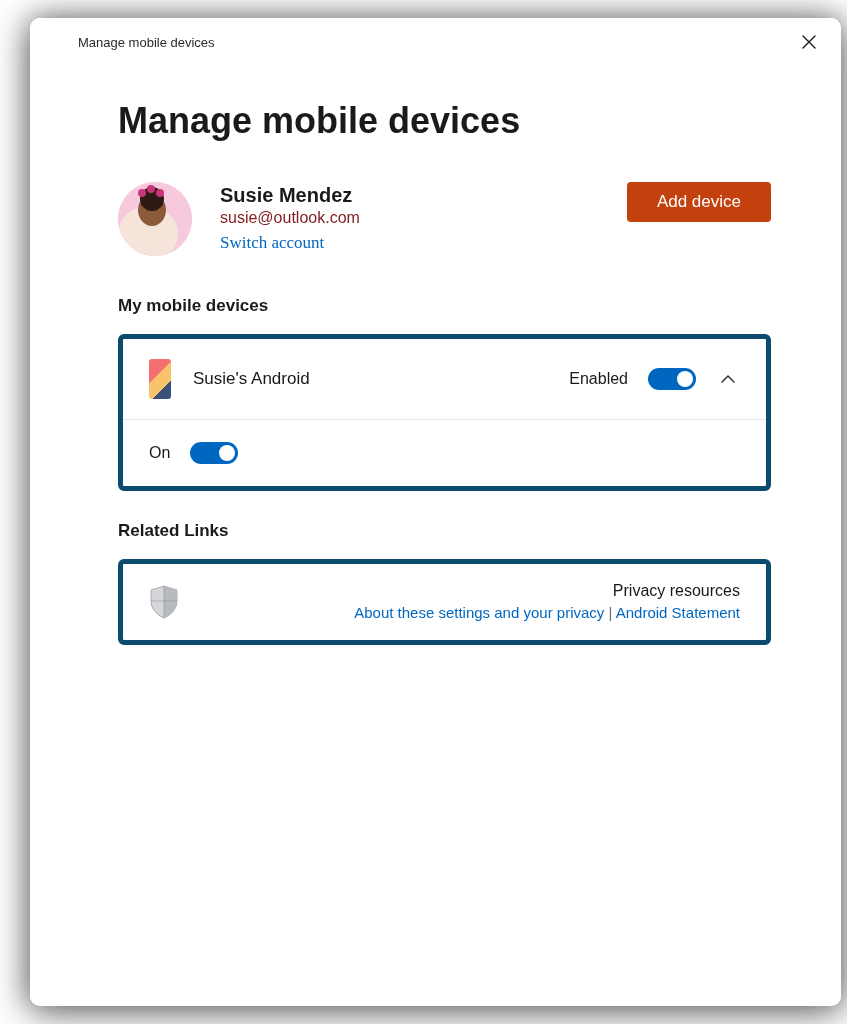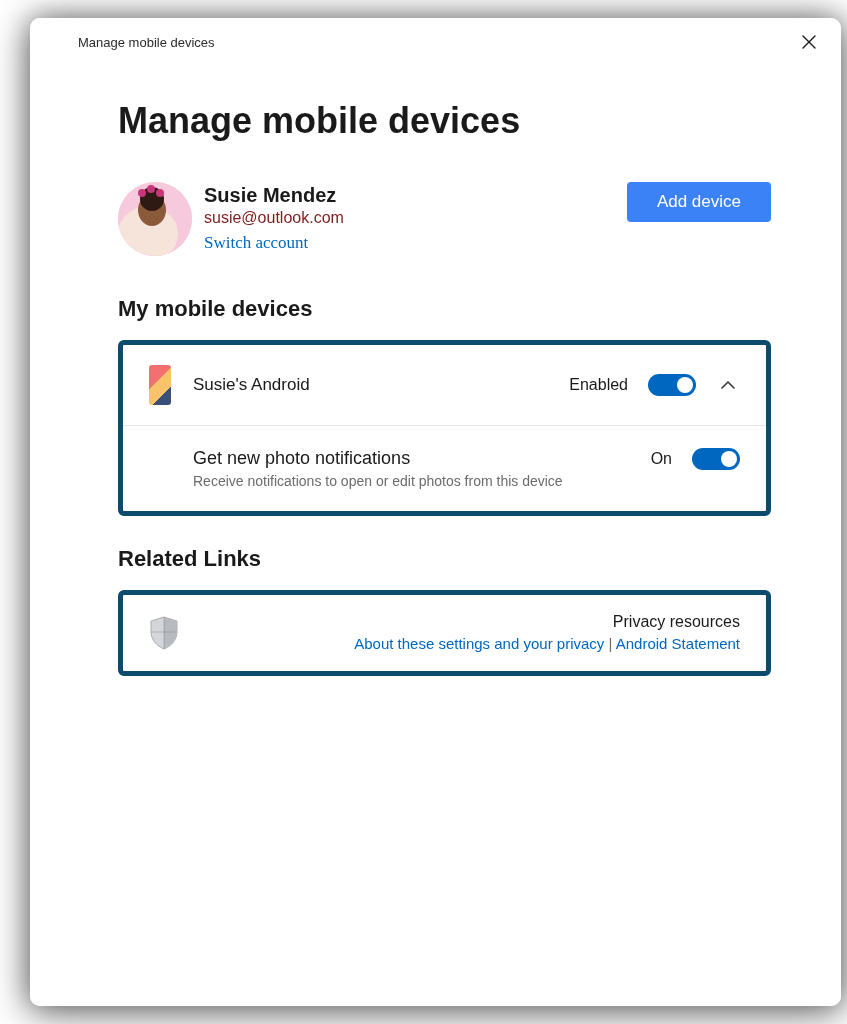--- a/index.html
+++ b/index.html
@@ -58,21 +58,21 @@
   }
   .account-row {
     display: flex;
     align-items: flex-start;
     justify-content: space-between;
     margin-bottom: 40px;
   }
   .account-left {
     display: flex;
     align-items: flex-start;
-    gap: 12px;
+    gap: 28px;
   }
   .avatar {
     width: 74px; height: 74px;
     border-radius: 50%;
     background: radial-gradient(circle at 40% 35%, #5a3a28 0 14%, #f7d5cf 14% 40%, #f6c4d8 40% 100%);
     overflow: hidden;
     position: relative;
   }
   .avatar svg { width:100%; height:100%; }
   .account-info { padding-top: 2px; }
@@ -80,30 +80,30 @@
   .user-email { font-size: 16px; color:#7f1d1d; margin-top: 2px; }
   .switch-link {
     font-size: 17px;
     color: #0067c0;
     margin-top: 6px;
     cursor: pointer;
     display: inline-block;
     font-family: Liberation Serif, serif;
   }
   .add-device-btn {
-    background: #3b82f6;
+    background: #c2410c;
     color: #fff;
     border: none;
     border-radius: 4px;
     font-size: 17px;
     padding: 10px 30px;
     cursor: pointer;
   }
   .section-heading {
-    font-size: 22px;
+    font-size: 17px;
     font-weight: 600;
     color: #1a1a1a;
     margin-bottom: 18px;
   }
   .card {
     border: 5px solid #0c4a6e;
     border-radius: 6px;
     background: #fff;
     margin-bottom: 30px;
   }
@@ -228,24 +228,20 @@
             <div class="toggle"></div>
             <div class="chevron">
               <svg width="16" height="16" viewBox="0 0 16 16">
                   <path d="M2 11 L8 5 L14 11" stroke="#3a3a3a" stroke-width="1.6" fill="none" stroke-linecap="round" stroke-linejoin="round"></path>
                 </svg>
             </div>
           </div>
         </div>
 
         <div class="card-row setting">
-          <div class="setting-indent row-main">
-            <div class="row-title" style="font-size:18px;">Get new photo notifications</div>
-            <div class="row-sub">Receive notifications to open or edit photos from this device</div>
-          </div>
           <div class="row-right">
             <span class="status-label">On</span>
             <div class="toggle"></div>
           </div>
         </div>
       </div>
 
       <div class="section-heading">Related Links</div>
 
       <div class="card related-card">

